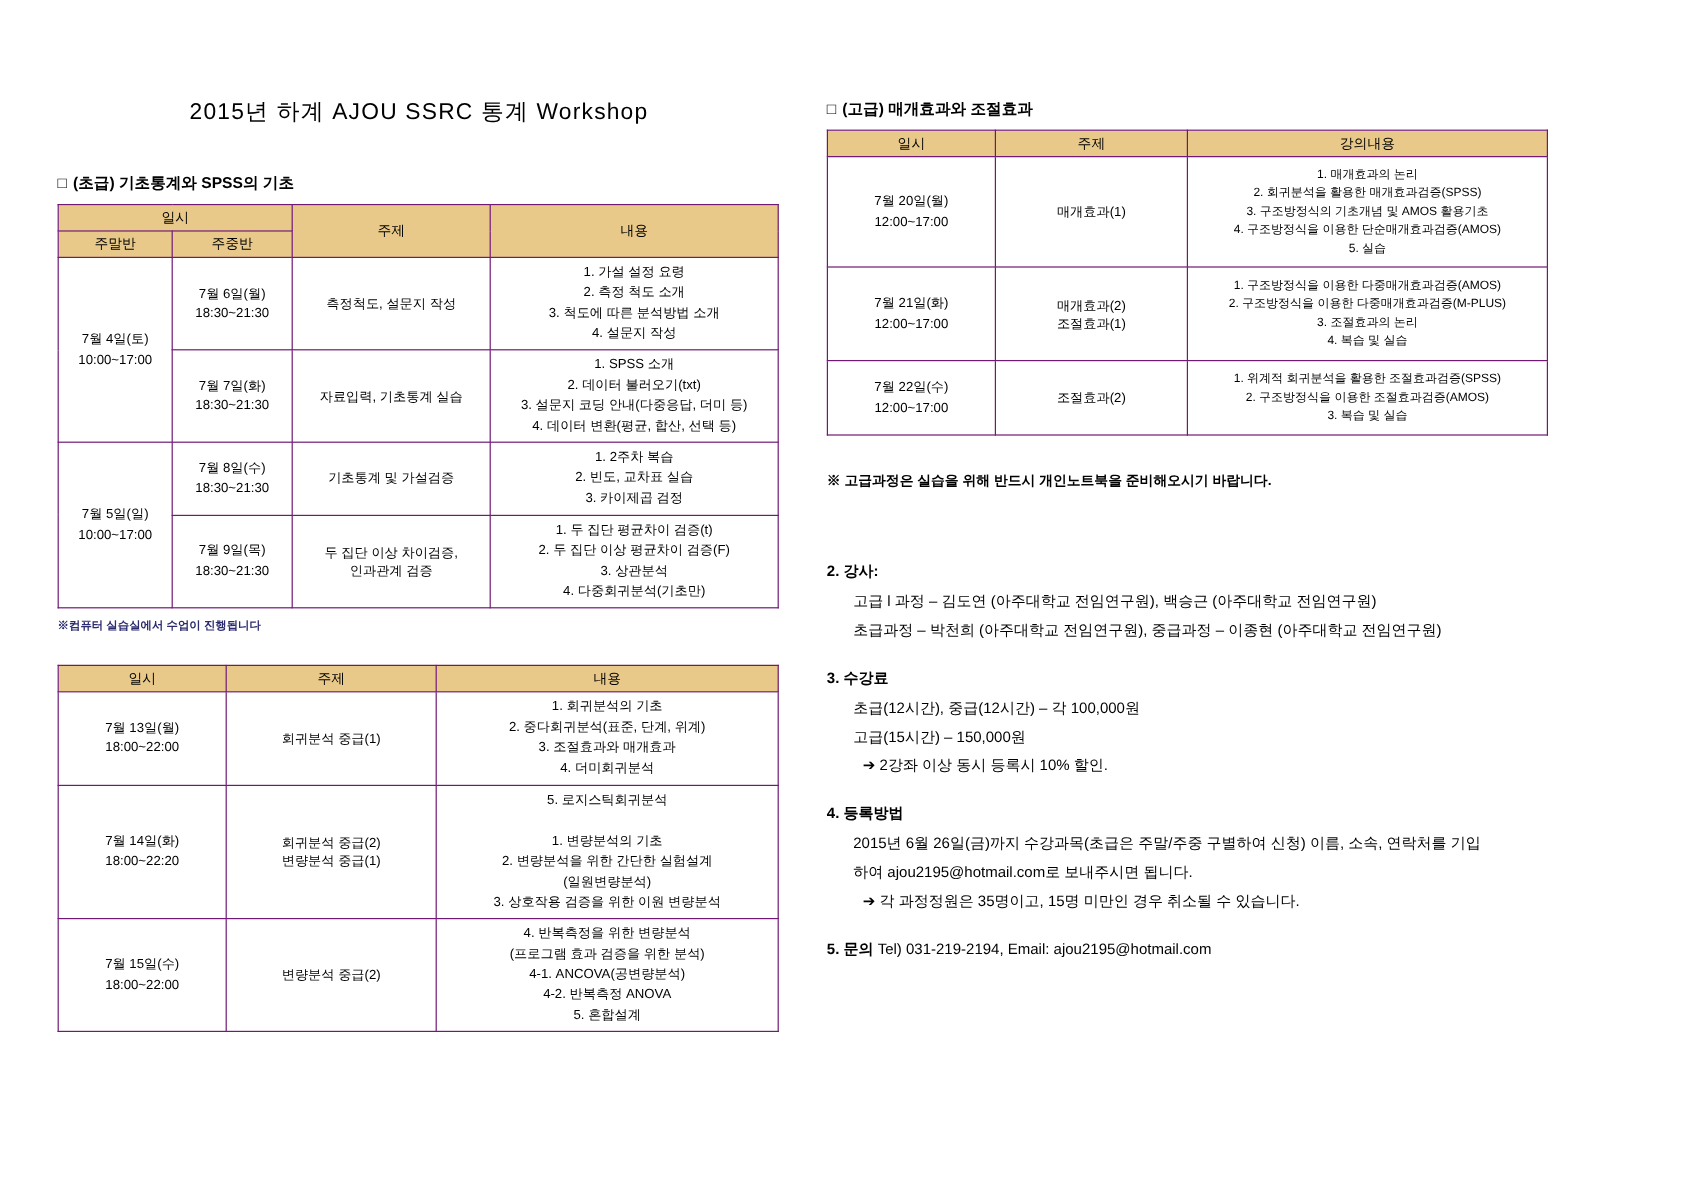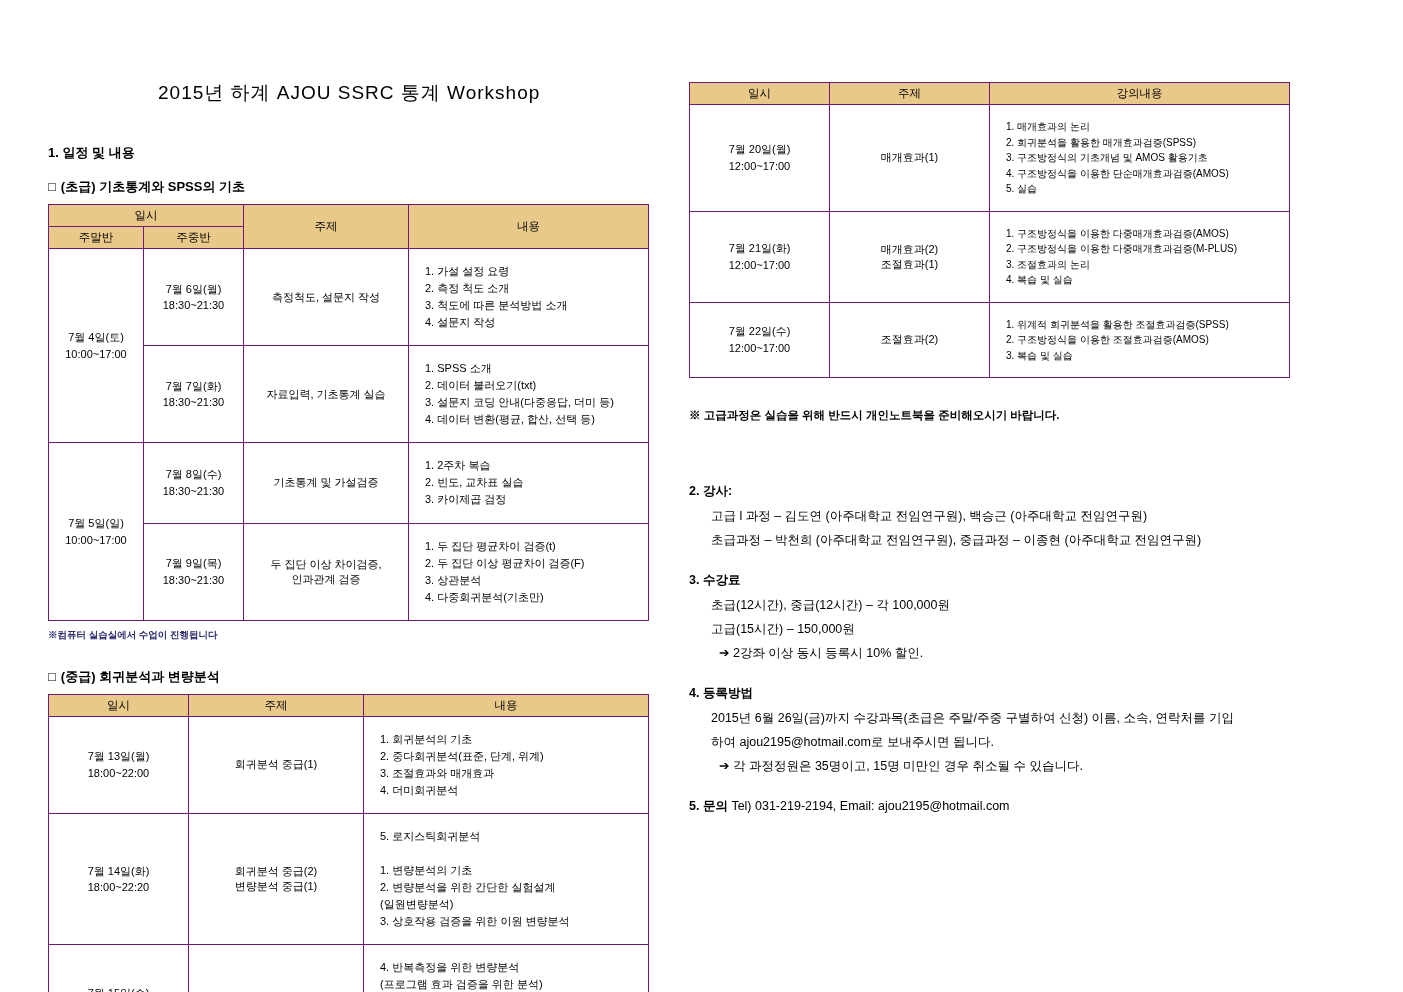--- a/index.html
+++ b/index.html
@@ -104,32 +104,31 @@
     margin: 60px 0 0 0;
     padding: 0;
     font-size: 12.5px;
   }
   ol.info > li { margin-bottom: 22px; }
   .li-head { font-weight: bold; margin-bottom: 6px; }
   .li-line { margin: 0 0 4px 22px; line-height: 1.6; }
   .li-arrow { margin: 2px 0 0 30px; line-height: 1.6; }
   .q-line { font-weight: bold; }
   .q-line span.body { font-weight: normal; text-align: center; }
-  pre.lst { margin: 11px; font-family: inherit; white-space: pre-line; }
+  pre.lst { margin: 1px; font-family: inherit; white-space: pre-line; text-align: center; }
 </style>
 </head>
 <body>
 
 <div class="page">
 
   <div class="col-left">
 
     <h1 class="doc-title">2015년 하계 AJOU SSRC 통계 Workshop</h1>
 
-    <div class="section-num">1. 일정 및 내용</div>
 
     <div class="sub-head">
       <span class="box">□</span><span>(초급) 기초통계와 SPSS의 기초</span>
     </div>
 
     <table class="sched t1">
       <colgroup>
           <col class="c1">
           <col class="c2">
           <col class="c3">
@@ -213,23 +212,20 @@
 2. 두 집단 이상 평균차이 검증(F)
 3. 상관분석
 4. 다중회귀분석(기초만)</pre>
             </td>
       </tr>
     </tbody>
       </table>
 
     <div class="note">※컴퓨터 실습실에서 수업이 진행됩니다</div>
 
-    <div class="sub-head">
-      <span class="box">□</span><span>(중급) 회귀분석과 변량분석</span>
-    </div>
 
     <table class="sched t2">
       <colgroup>
           <col class="c1">
           <col class="c2">
           <col class="c3">
         </colgroup>
       <tbody>
           <tr>
         <th>일시</th>
@@ -285,20 +281,23 @@
 5. 혼합설계</pre>
             </td>
       </tr>
     </tbody>
       </table>
 
   </div>
 
   <div class="col-right">
 
+    <div class="sub-head">
+      <span class="box">□</span><span>(고급) 매개효과와 조절효과</span>
+    </div>
 
     <table class="sched t3">
       <colgroup>
           <col class="c1">
           <col class="c2">
           <col class="c3">
         </colgroup>
       <tbody>
           <tr>
         <th>일시</th>

